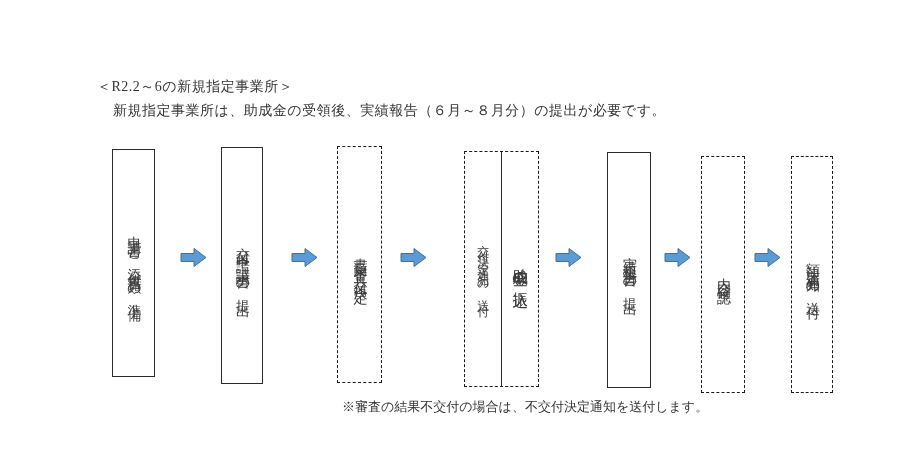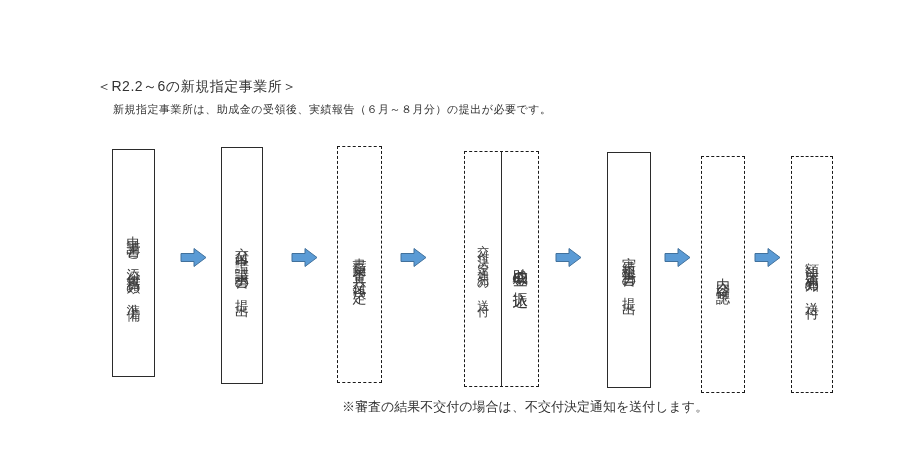--- a/index.html
+++ b/index.html
@@ -1,25 +1,25 @@
 <!DOCTYPE html>
 <html><head>
 <meta charset="utf-8">
 <style>
   html,body { margin:0; padding:0; background:#ffffff; }
   .stage {
     position:relative; width:900px; height:473px; background:#ffffff;
-    font-family:Liberation Sans, sans-serif; overflow:hidden;
+    font-family:Liberation Serif, serif; overflow:hidden;
   }
   .title {
     position:absolute; left:97px; top:78px; font-size:14px; color:#333333;
     letter-spacing:0.5px; white-space:nowrap;
   }
   .subtitle {
-    position:absolute; left:113px; top:102px; font-size:11px; color:#333333;
+    position:absolute; left:113px; top:102px; font-size:14px; color:#333333;
     letter-spacing:0.5px; white-space:nowrap;
   }
   .footnote {
     position:absolute; left:322px; top:398px; font-size:13px; color:#333333;
     white-space:nowrap;
     margin-left:20px;
   }
   .box {
     position:absolute; box-sizing:border-box; background:#ffffff;
     border:1px solid #2b2b2b; display:flex; align-items:center; justify-content:center;

